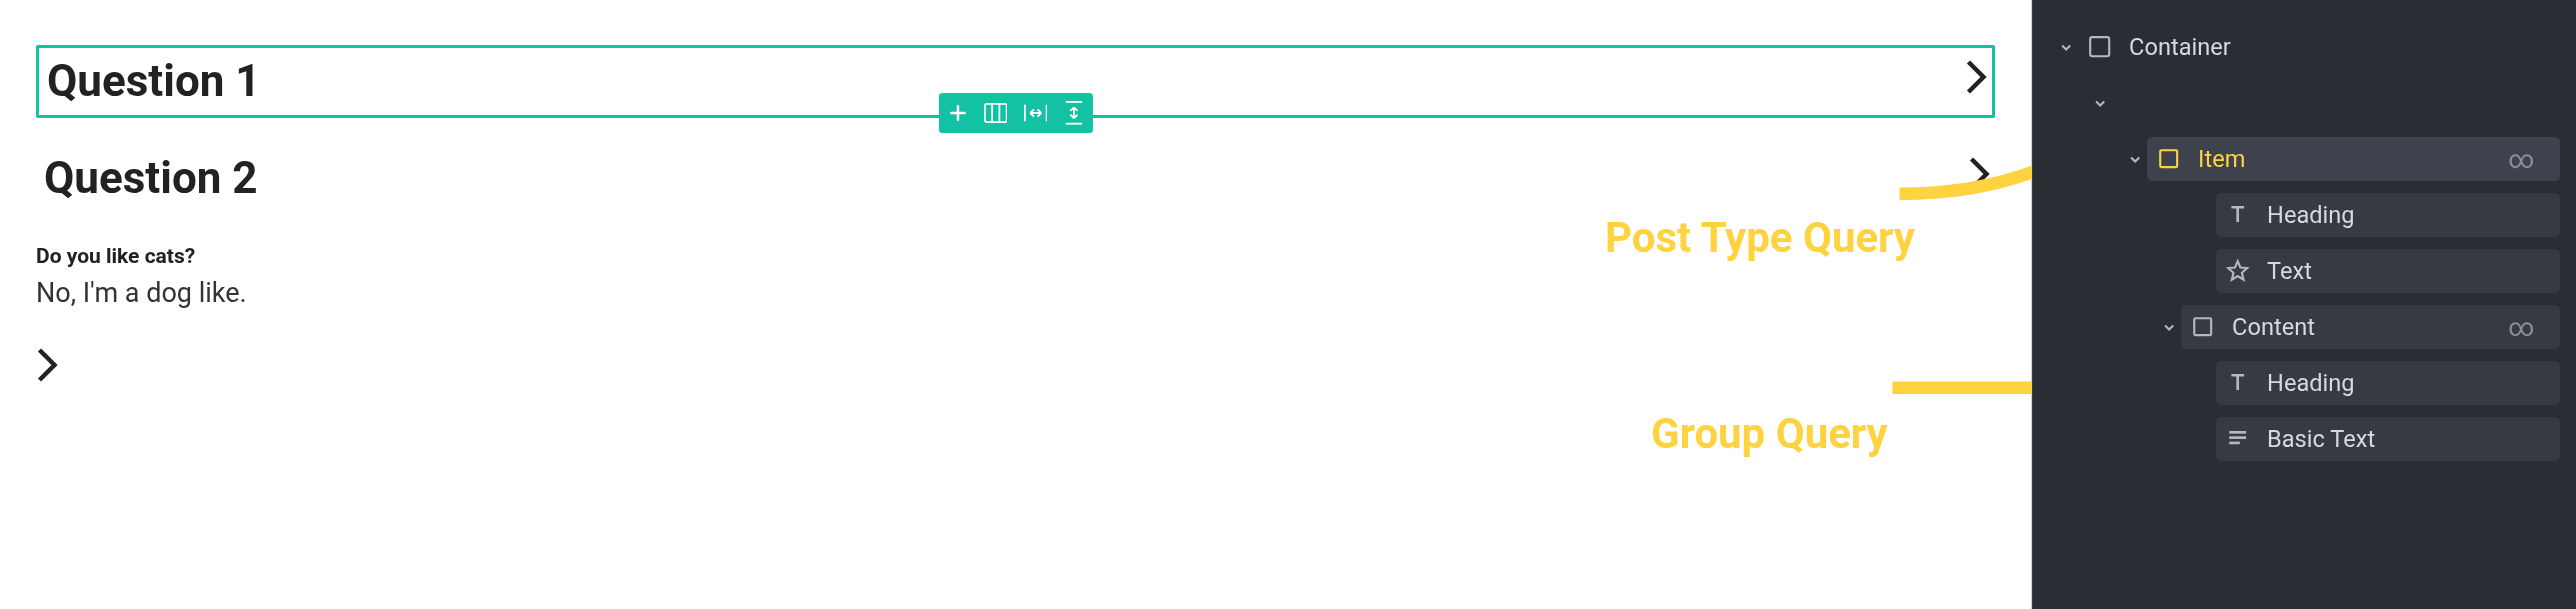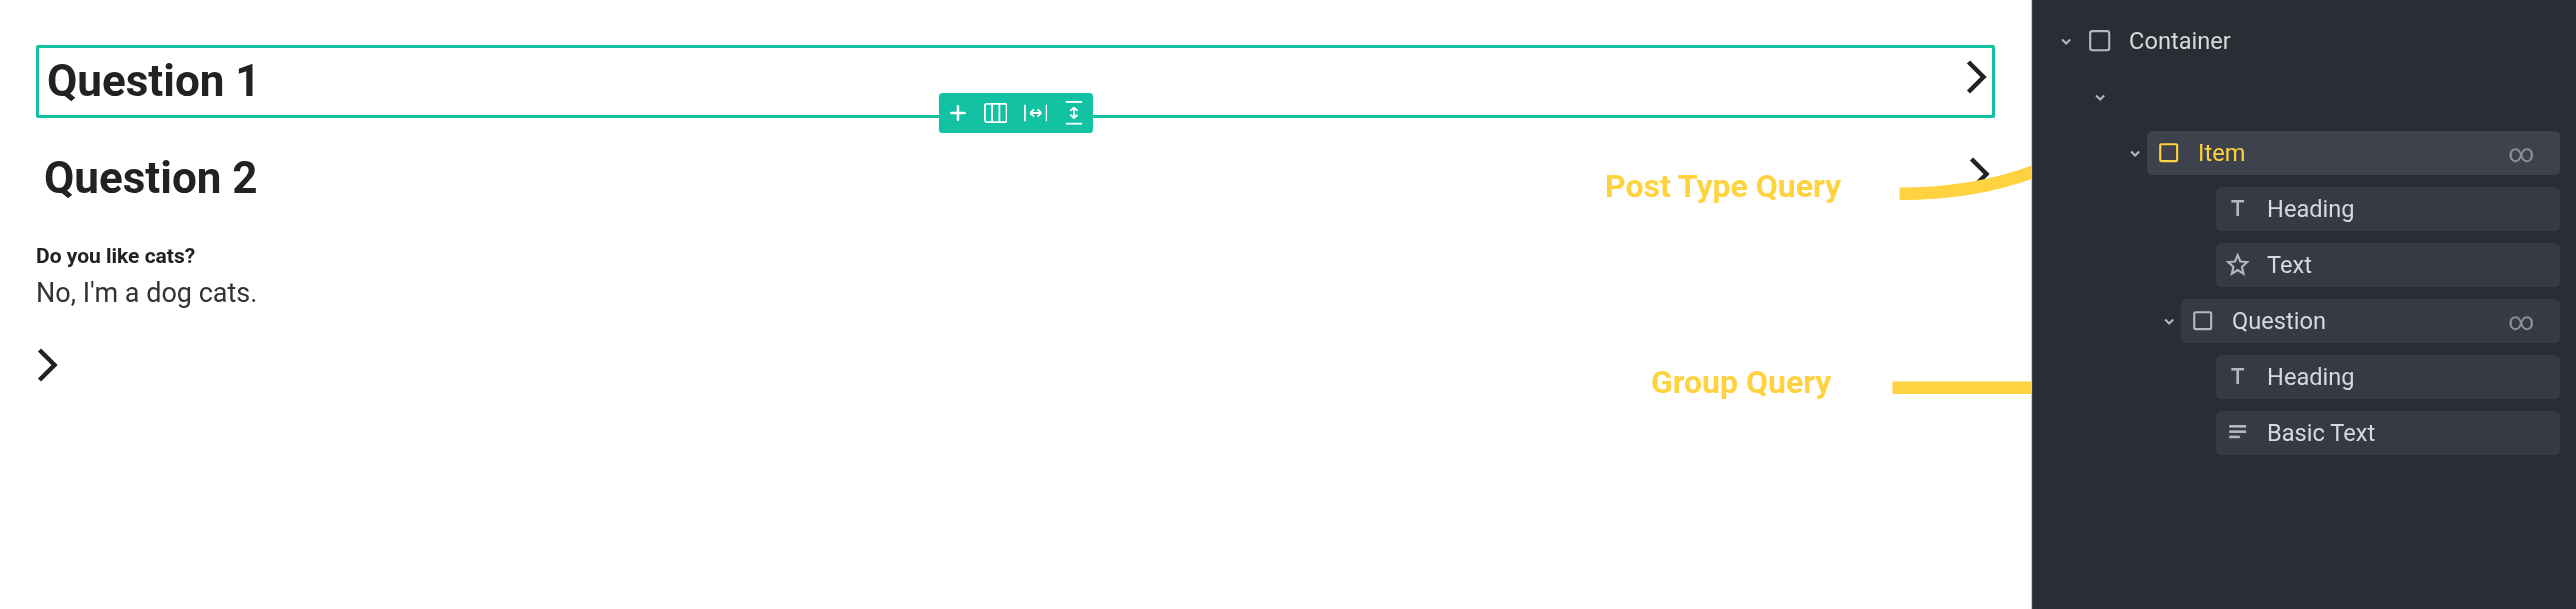--- a/index.html
+++ b/index.html
@@ -92,39 +92,40 @@
   .toolbar-badge svg { display:block; }
 
   
   .annotation {
     position: absolute;
     display: flex;
     align-items: center;
     gap: 0;
   }
   .annotation .label {
-    font-size: 32px;
+    font-size: 42px;
     font-weight: 700;
     color: var(--highlight);
     white-space: nowrap;
+    margin-top: 46px;
   }
   .annotation .arrow {
     margin-left: 9px;
   }
 
   
   .panel-wrap {
     flex: 1;
     background: var(--panel-bg);
     position: relative;
     padding: 0 0 0 20px;
     border-left: 1.8px solid #3a3d44;
   }
   .tree {
-    padding-top: 13px;
+    padding-top: 19px;
   }
   .tree-row {
     display: flex;
     align-items: center;
     height: 56px;
     font-size: 23.6px;
     color: var(--panel-text);
     margin-right: 16.3px;
     position: relative;
   }
@@ -170,21 +171,21 @@
       <div class="q-row">
         <h2>Question 2</h2>
         <span class="chev">
           <svg width="22" height="36" viewBox="0 0 14 24">
               <path d="M2 2 L12 12 L2 22" fill="none" stroke="#222" stroke-width="3"></path>
             </svg>
         </span>
       </div>
 
       <div class="q-expand-title">Do you like cats?</div>
-      <div class="q-expand-body">No, I'm a dog cats.</div>
+      <div class="q-expand-body">No, I'm a dog like.</div>
 
       <div class="q-row">
         <span class="chev">
           <svg width="22" height="36" viewBox="0 0 14 24">
               <path d="M2 2 L12 12 L2 22" fill="none" stroke="#222" stroke-width="3"></path>
             </svg>
         </span>
       </div>
 
     </div>
@@ -309,21 +310,21 @@
             <svg width="16.3" height="16.3" viewBox="0 0 20 20">
               <path d="M5 8 L10 13 L15 8" fill="none" stroke="currentColor" stroke-width="2.5"></path>
             </svg>
           </span>
           <span class="content bg">
             <span class="tree-icon" style="color: var(--panel-icon);">
               <svg width="25.4" height="25.4" viewBox="0 0 24 24">
                 <rect x="4" y="4" width="16" height="16" rx="1" fill="none" stroke="currentColor" stroke-width="2"></rect>
               </svg>
             </span>
-            <span>Question</span>
+            <span>Content</span>
           </span>
           <span class="infinity">∞</span>
         </div>
         <div class="tree-row">
           <span class="indent" style="width: 138px;"></span>
           <span class="carat" style="color: var(--panel-icon);"></span>
           <span class="content bg">
             <span class="tree-icon" style="color: var(--panel-icon);">
               <svg width="25.4" height="25.4" viewBox="0 0 24 24">
                 <path d="M6 5 H18 M12 5 V19" stroke="currentColor" stroke-width="2.5" fill="none"></path>

